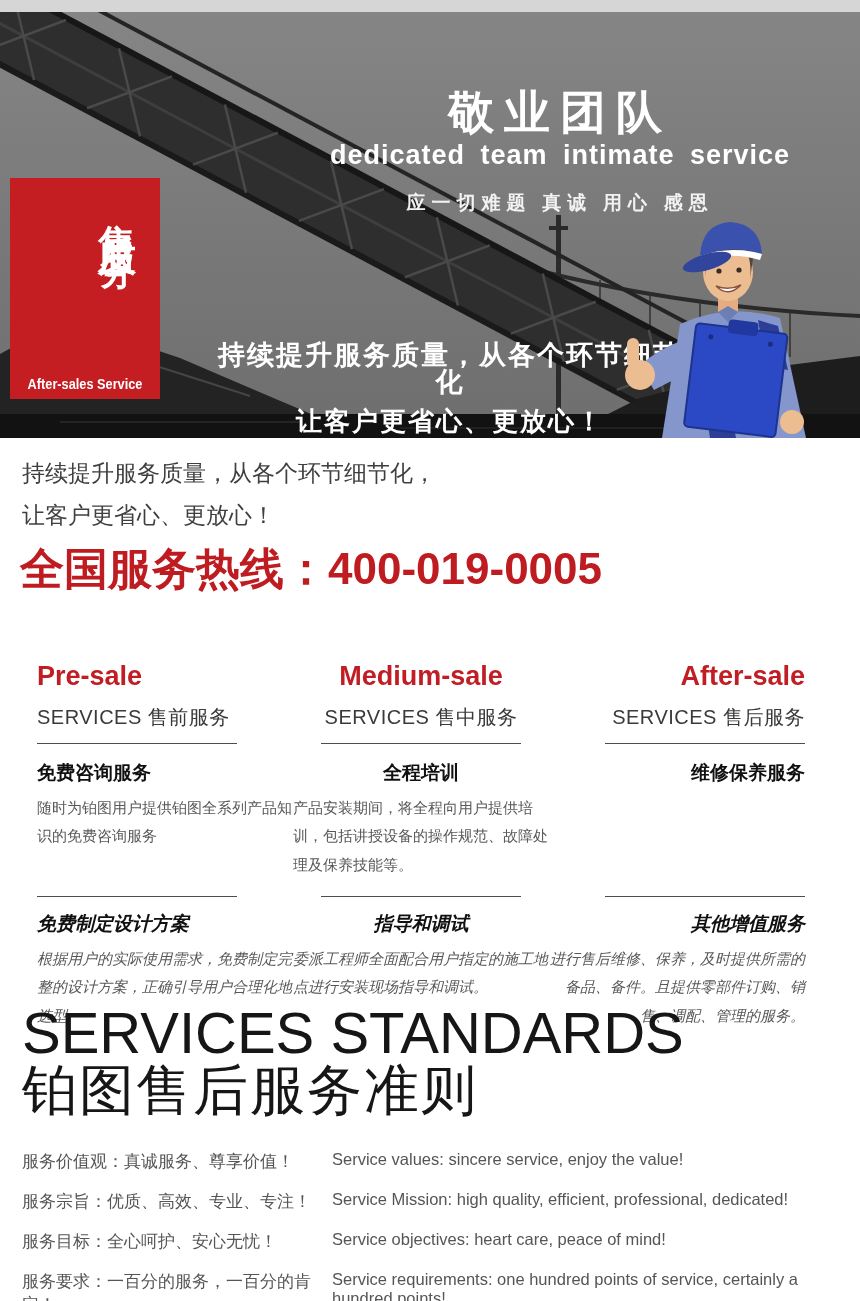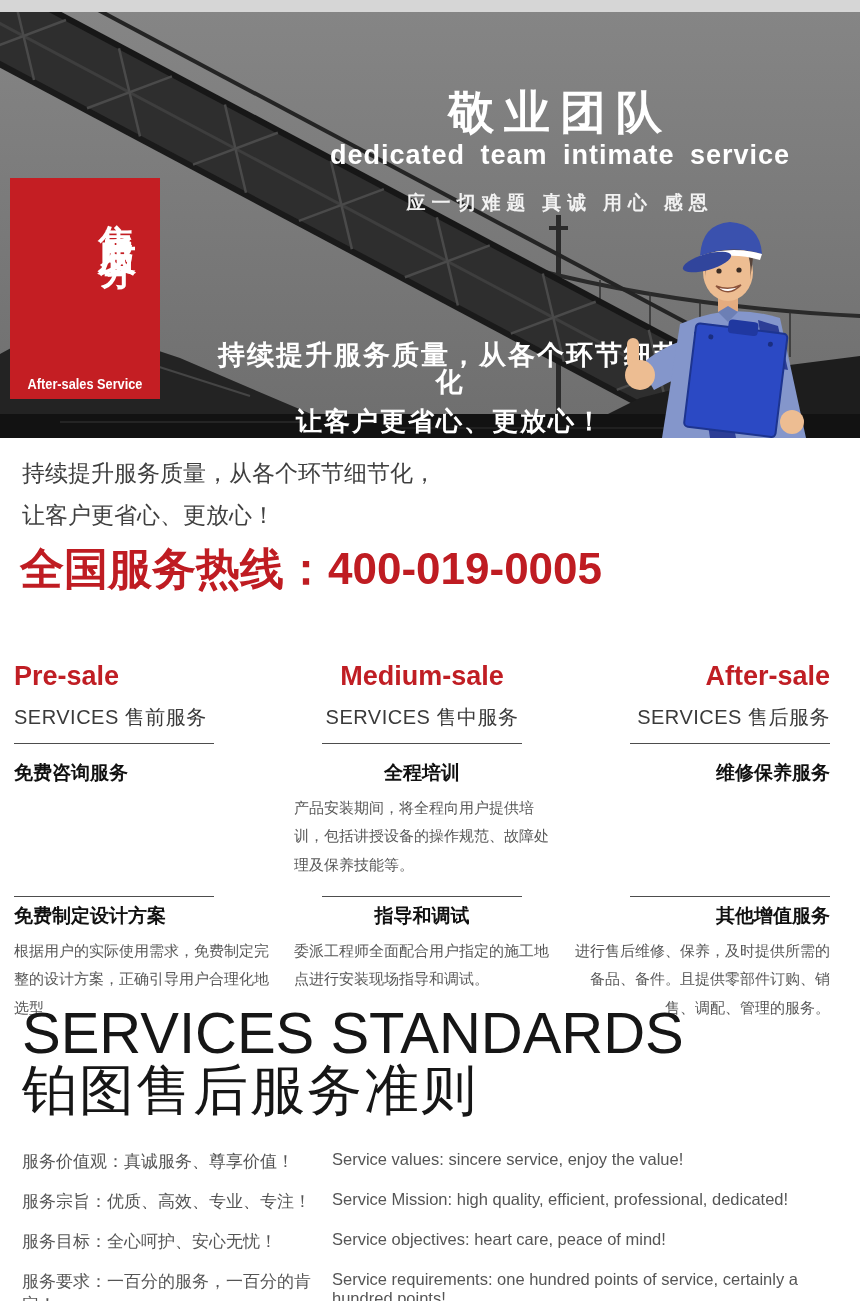--- a/index.html
+++ b/index.html
@@ -31,27 +31,27 @@
 
   .worker{position:absolute;right:0;bottom:0;}
 
   
   .intro-l1{position:absolute;top:458px;left:22px;font-size:23px;color:#3f3f3f;}
   .intro-l2{position:absolute;top:500px;left:22px;font-size:23px;color:#3f3f3f;}
   .hotline{position:absolute;top:540px;left:20px;font-size:44px;font-weight:900;
            color:#bf1c22;letter-spacing:0px;}
 
   
-  .cols{position:absolute;top:662px;left:14px;width:816px;display:flex;justify-content:space-between;}
+  .cols{position:absolute;top:662px;left:37px;width:816px;display:flex;}
   .col{width:256px;}
   .col-title{font-size:27px;font-weight:bold;color:#c01e24;line-height:1.1;}
   .col-sub{font-size:20px;color:#3a3a3a;margin-top:12px;letter-spacing:0.5px;}
   .rule{border-top:1px solid #4d4d4d;width:200px;margin-top:12px;}
   .item1{height:124px;margin-top:16px;}
-  .item2{margin-top:6px;}
+  .item2{margin-top:14px;font-style:italic;}
   .item-h{font-size:19px;font-weight:bold;color:#101010;}
   .item-b{font-size:15px;color:#585858;line-height:1.9;margin-top:8px;}
   .c-left{text-align:left;}   .c-left .rule{margin-right:auto;}
   .c-center{text-align:center;} .c-center .rule{margin-left:auto;margin-right:auto;}
   .c-right{text-align:right;}  .c-right .rule{margin-left:auto;}
 
   
   .standards{position:absolute;top:1003px;left:22px;width:816px;}
   .std-en{font-size:58px;color:#161616;font-weight:400;line-height:1.02;letter-spacing:0px;}
   .std-zh{font-size:55px;color:#161616;font-weight:400;line-height:1.05;letter-spacing:2px;}
@@ -173,20 +173,21 @@
   <div class="hotline">全国服务热线：400-019-0005</div>
 
   <div class="cols">
 
     <div class="col c-left">
       <div class="col-title">Pre-sale</div>
       <div class="col-sub">SERVICES 售前服务</div>
       <div class="rule"></div>
       <div class="item1">
         <div class="item-h">免费咨询服务</div>
+        <div class="item-b">随时为铂图用户提供铂图全系列产品知识的免费咨询服务</div>
       </div>
       <div class="rule"></div>
       <div class="item2">
         <div class="item-h">免费制定设计方案</div>
         <div class="item-b">根据用户的实际使用需求，免费制定完整的设计方案，正确引导用户合理化地选型</div>
       </div>
     </div>
 
     <div class="col c-center">
       <div class="col-title">Medium-sale</div>

